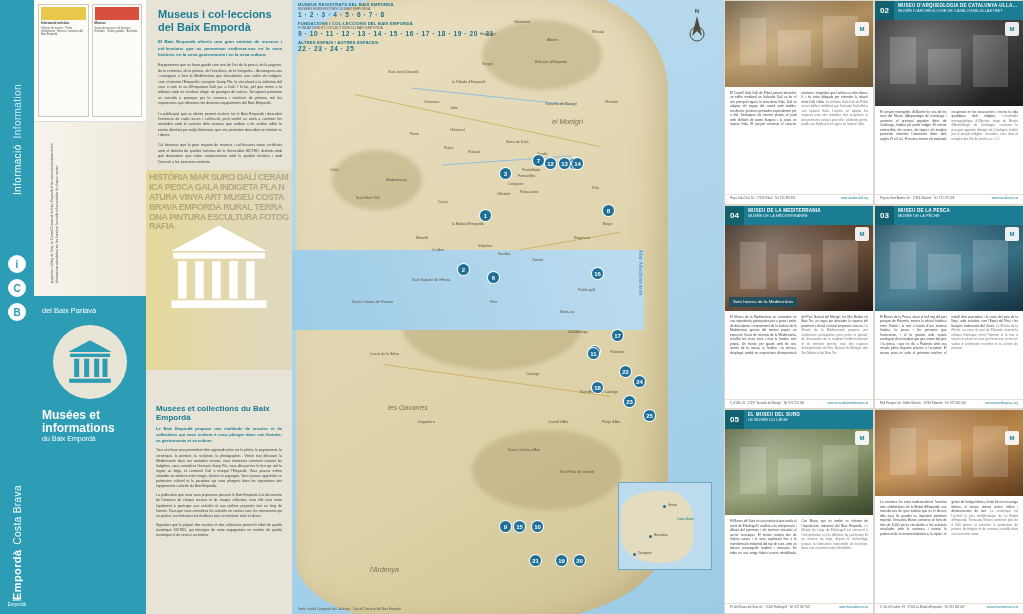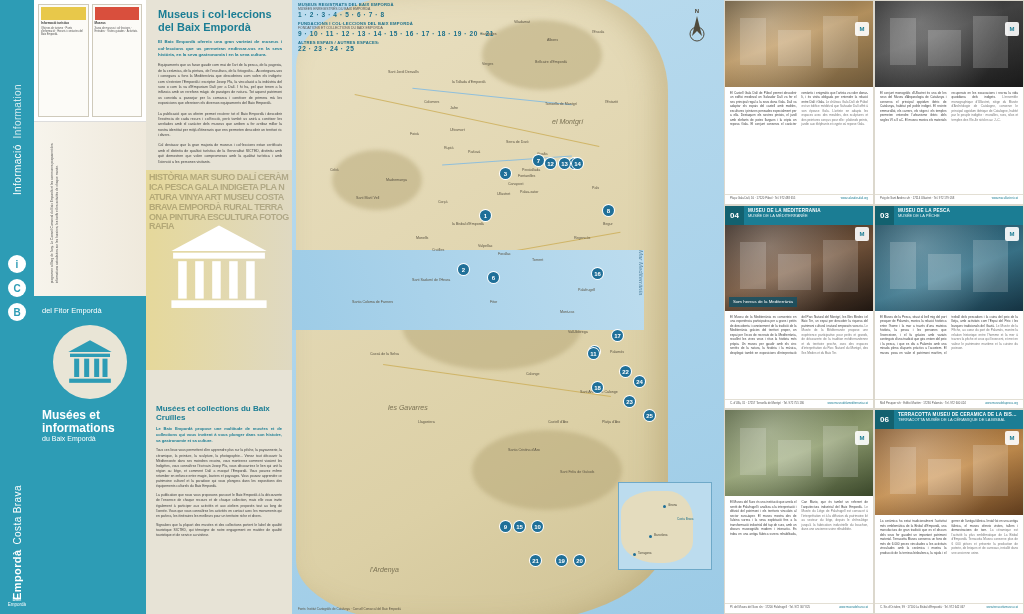--- a/index.html
+++ b/index.html
@@ -528,30 +528,30 @@
         <rect x="12" y="46" width="10" height="44" fill="#ffffff"></rect>
         <rect x="32" y="46" width="10" height="44" fill="#ffffff"></rect>
         <rect x="52" y="46" width="10" height="44" fill="#ffffff"></rect>
         <rect x="72" y="46" width="10" height="44" fill="#ffffff"></rect>
         <rect x="92" y="46" width="10" height="44" fill="#ffffff"></rect>
         <rect x="4" y="92" width="112" height="9" fill="#ffffff"></rect>
       </svg>
     </div>
 
     <div class="ed-fr">
-      <h3>Musées et collections du Baix Cruïlles</h3>
+      <h3>Musées et collections du Baix Empordà</h3>
       <p class="lead">Le Baix Empordà propose une multitude de musées et de collections qui vous invitent à vous plonger dans son histoire, sa gastronomie et sa culture.</p>
       <p>Tous ces lieux vous permettent d'en apprendre plus sur la pêche, la paysannerie, la céramique, la peinture, la sculpture, la photographie... Venez tout découvrir la Méditerranée dans ses moindres recoins, vous montrerez comment vivaient les Indigètes, vous connaîtrez l'écrivain Josep Pla, vous découvrirez le lien qui unit la région au liège, et comment Dalí a marqué l'Empordà. Vous pouvez même retomber en enfance entre magie, lauriers et paysages. Vous pouvez apprendre ce patrimoine culturel et la paradoxe qui vous plongera dans les expositions des équipements culturels du Baix Empordà.</p>
       <p>La publication que nous vous proposons parcourt le Baix Empordà à la découverte de l'essence de chaque recours et de chaque collection, mais elle vous invite également à participer aux activités et aux ateliers proposés tout au long de l'année. Vous que vous connaîtrez les activités en contact avec les monuments qui en parlera, les itinéraires les meilleurs pour un territoire riche et divers.</p>
       <p>Signalons que la plupart des musées et des collections portent le label de qualité touristique SICTED, qui témoigne de notre engagement en matière de qualité touristique et de service au visiteur.</p>
     </div>
   </div>
 
   <div class="cover-panel">
-    <span class="c-sub">del Fitor Empordà</span>
+    <span class="c-sub">del Baix Parlavà</span>
     <div class="seal">
       <svg viewBox="0 0 60 60">
         <polygon points="30,4 56,18 4,18" fill="#2d9cb5"></polygon>
         <rect x="6" y="20" width="48" height="4" fill="#2d9cb5"></rect>
         <rect x="11" y="26" width="6" height="22" fill="#2d9cb5"></rect>
         <rect x="23" y="26" width="6" height="22" fill="#2d9cb5"></rect>
         <rect x="35" y="26" width="6" height="22" fill="#2d9cb5"></rect>
         <rect x="45" y="26" width="6" height="22" fill="#2d9cb5"></rect>
         <rect x="5" y="50" width="50" height="5" fill="#2d9cb5"></rect>
       </svg>
@@ -708,20 +708,27 @@
           </div>
         </div>
         <div class="logo-chip">M</div>
         <div class="card-body"><span>El Castell Gala Dalí de Púbol permet descobrir un edifici medieval on Salvador Dalí va fer el seu principal regal a la seva dona Gala. Dalí va adaptar els espais del castell amb mobles, escultures i pintures pensades especialment per a ella. Destaquen els sostres pintats, el jardí amb elefants de potes llargues i la cripta on reposa Gala. El conjunt conserva el caràcter romàntic i enigmàtic que l'artista va voler donar-li, i és visita obligada per entendre la relació entre Dalí i Gala.</span> <span style="color:#777">Le château Gala Dalí de Púbol est un édifice médiéval que Salvador Dalí offrit à son épouse Gala. L'artiste en adapta les espaces avec des meubles, des sculptures et des peintures conçus pour elle : plafonds peints, jardin aux éléphants et crypte où repose Gala.</span></div>
         <div class="card-foot">
           <span>Plaça Gala Dalí, 16 · 17120 Púbol · Tel. 972 488 655</span>
           <span class="web">www.salvador-dali.org</span>
         </div>
       </div>
       <div class="card">
+        <div class="card-head">
+          <div class="card-num">02</div>
+          <div class="card-titles">
+            <span class="ct">MUSEU D'ARQUEOLOGIA DE CATALUNYA-ULLASTRET</span>
+            <span class="cs">MUSÉE D'ARCHÉOLOGIE DE CATALOGNE-ULLASTRET</span>
+          </div>
+        </div>
         <div class="card-photo p2">
           <div class="photo-sheen"></div>
           <div class="photo-shapes">
             <div class="ps" style="left:10%;top:20%;width:18%;height:55%"></div>
             <div class="ps" style="left:36%;top:34%;width:22%;height:42%"></div>
             <div class="ps" style="left:66%;top:18%;width:24%;height:60%"></div>
           </div>
         </div>
         <div class="logo-chip">M</div>
         <div class="card-body"><span>El conjunt monogràfic d'Ullastret és una de les seus del Museu d'Arqueologia de Catalunya i conserva el principal oppidum ibèric de Catalunya, habitat pel poble indiget. El recinte emmurallat, els carrers, els sitges i els temples permeten entendre l'urbanisme ibèric dels segles VI a II aC. El museu mostra els materials recuperats en les excavacions i recrea la vida quotidiana dels indigets.</span> <span style="color:#777">L'ensemble monographique d'Ullastret, siège du Musée d'Archéologie de Catalogne, conserve le principal oppidum ibérique de Catalogne, habité par le peuple indigète : murailles, rues, silos et temples des VIe-IIe siècles av. J.-C.</span></div>
@@ -771,43 +778,43 @@
           </div>
         </div>
         <div class="logo-chip">M</div>
         <div class="card-body"><span>El Museu de la Pesca, situat al bell mig del port pesquer de Palamós, mostra la relació històrica entre l'home i la mar a través d'una mateixa història, la pesca i les persones que l'exerceixen, i el fa gràcies amb variats continguts d'una tradició que gira entorn del peix i la pesca, i que es diu a Palamós amb una mirada plena d'apunts pràctics a l'acostem. El museu posa en valor el patrimoni marítim, el treball dels pescadors i la cuina del peix de la llotja, amb activitats com l'Espai del Peix i les barques tradicionals del Gavià.</span> <span style="color:#777">Le Musée de la Pêche, au cœur du port de Palamós, montre la relation historique entre l'homme et la mer à travers la pêche et ceux qui l'exercent, et met en valeur le patrimoine maritime et la cuisine du poisson.</span></div>
         <div class="card-foot">
           <span>Moll Pesquer s/n · Edifici Maritim · 17230 Palamós · Tel. 972 600 424</span>
           <span class="web">www.museudelapesca.org</span>
         </div>
       </div>
       <div class="card">
+        <div class="card-head">
+          <div class="card-num">05</div>
+          <div class="card-titles">
+            <span class="ct">EL MUSEU DEL SURO</span>
+            <span class="cs">LE MUSÉE DU LIÈGE</span>
+          </div>
+        </div>
         <div class="card-photo p5">
           <div class="photo-sheen"></div>
           <div class="photo-shapes">
             <div class="ps" style="left:10%;top:20%;width:18%;height:55%"></div>
             <div class="ps" style="left:36%;top:34%;width:22%;height:42%"></div>
             <div class="ps" style="left:66%;top:18%;width:24%;height:60%"></div>
           </div>
         </div>
         <div class="logo-chip">M</div>
         <div class="card-body"><span>El Museu del Suro és una institució que arrela el sentit de Palafrugell i analitza a la interpretació i difusió del patrimoni i els territoris vinculats al sector suro-taper. El museu mostra des de l'alzina surera i la seva explotació fins a la transformació industrial del tap de suro, amb un discurs museogràfic modern i interactiu. Es troba en una antiga fàbrica surera rehabilitada, Can Mario, que és també un referent de l'arquitectura industrial del Baix Empordà.</span> <span style="color:#777">Le Musée du Liège de Palafrugell est consacré à l'interprétation et à la diffusion du patrimoine lié au secteur du liège, depuis le chêne-liège jusqu'à la fabrication industrielle du bouchon, dans une ancienne usine réhabilitée.</span></div>
         <div class="card-foot">
           <span>Pl. del Museu del Suro s/n · 17200 Palafrugell · Tel. 972 307 825</span>
           <span class="web">www.museudelsuro.cat</span>
         </div>
       </div>
       <div class="card">
-        <div class="card-head">
-          <div class="card-num">06</div>
-          <div class="card-titles">
-            <span class="ct">TERRACOTTA MUSEU DE CERÀMICA DE LA BISBAL</span>
-            <span class="cs">TERRACOTTA MUSÉE DE LA CÉRAMIQUE DE LA BISBAL</span>
-          </div>
-        </div>
         <div class="card-photo p6">
           <div class="photo-sheen"></div>
           <div class="photo-shapes">
             <div class="ps" style="left:10%;top:20%;width:18%;height:55%"></div>
             <div class="ps" style="left:36%;top:34%;width:22%;height:42%"></div>
             <div class="ps" style="left:66%;top:18%;width:24%;height:60%"></div>
           </div>
         </div>
         <div class="logo-chip">M</div>
         <div class="card-body"><span>La ceràmica ha estat tradicionalment l'activitat més emblemàtica de la Bisbal d'Empordà, una manufactura de gran tradició que es el discurs dels seus fer gaudint un important patrimoni material. Terracotta Museu conserva un fons de més de 6.000 peces vinculades a les activitats vinculades amb la ceràmica i mostra la producció de la terrissa bisbalenca, la rajola i el gerrer de l'antiga fàbrica. Instal·lat en una antiga fàbrica, el museu ofereix visites, tallers i demostracions de torn.</span> <span style="color:#777">La céramique est l'activité la plus emblématique de La Bisbal d'Empordà. Terracotta Museu conserve plus de 6 000 pièces et présente la production de poterie, de briques et de carreaux, installé dans une ancienne usine.</span></div>

